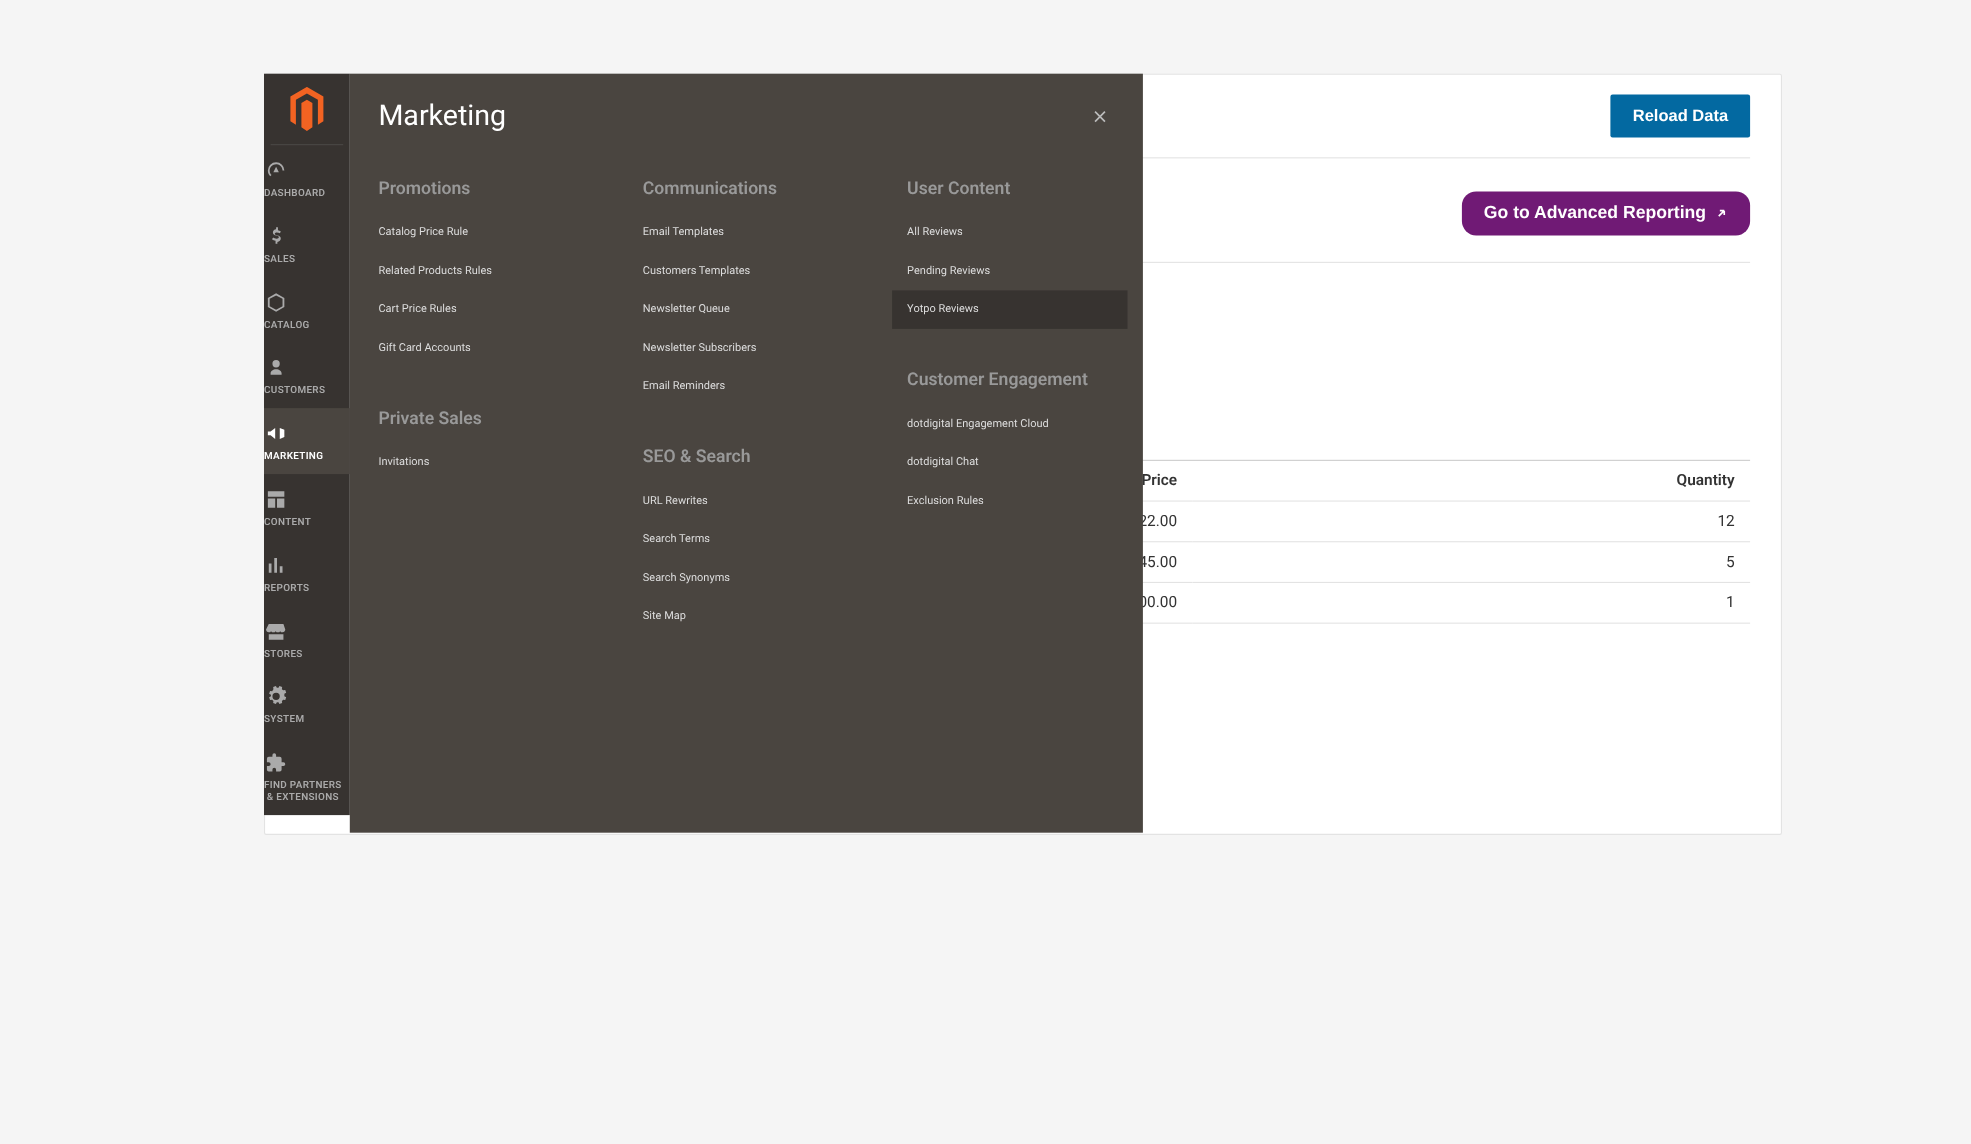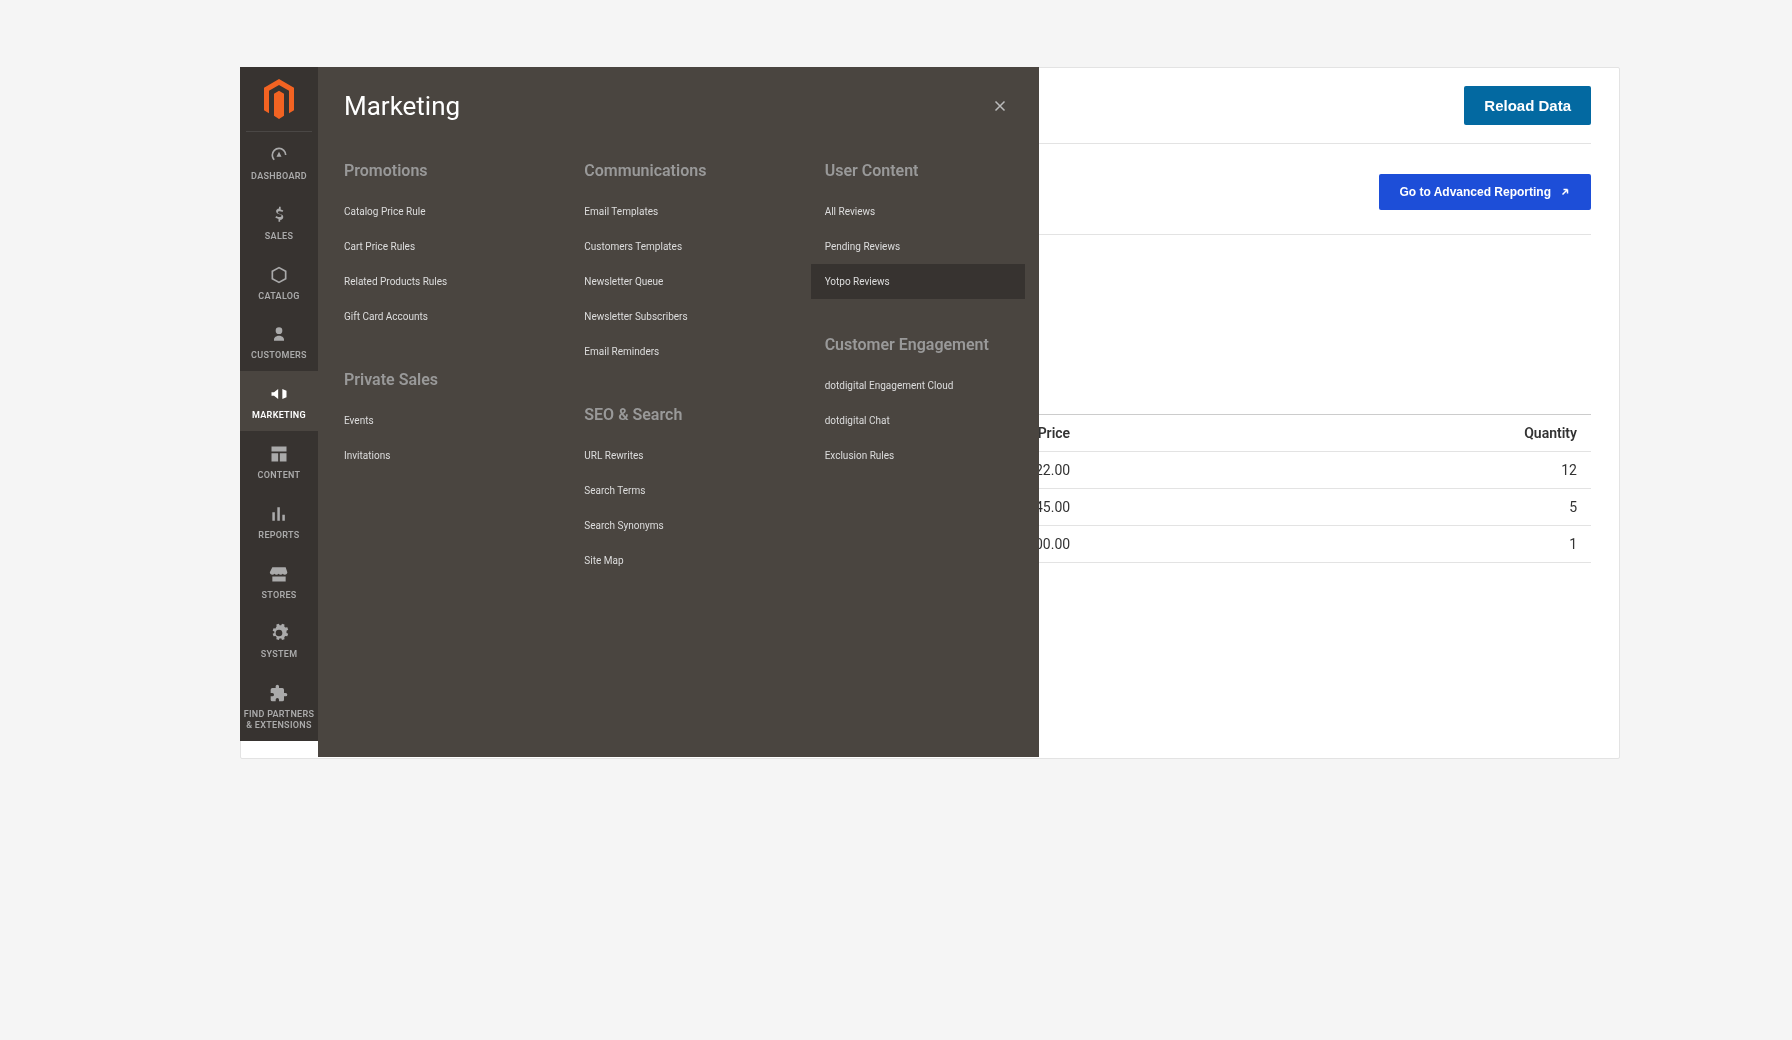--- a/index.html
+++ b/index.html
@@ -2,40 +2,40 @@
 <html><head>
 <meta charset="utf-8">
 <style>
 * { box-sizing: border-box; margin: 0; padding: 0; }
 body { font-family: -apple-system, BlinkMacSystemFont, "Segoe UI", Roboto, Helvetica, Arial, sans-serif; background: #f5f5f5; color: #333; }
 .page { width: 1448px; margin: 0 auto; position: relative; padding-top: 67px; }
 .card { background: #fff; border: 1px solid #e3e3e3; border-radius: 2px; margin-left: 68px; }
 .sidebar { position: absolute; top: 67px; left: 68px; width: 78px; background: #373330; z-index: 5; }
 .logo-cell { height: 65px; display:flex; align-items:center; justify-content:center; border-bottom:1px solid #4a4745; margin: 0 6px; }
 .logo-cell svg { width: 36px; height: 40px; }
-.nav-item { display:flex; flex-direction:column; align-items:center; justify-content:center; padding:12px 0 10px; cursor:pointer; color:#aaa; font-size:9px; letter-spacing:0.3px; font-weight:600; text-align:center; line-height:1.2; }
+.nav-item { display:flex; flex-direction:column; align-items:flex-start; justify-content:center; padding:12px 0 10px; cursor:pointer; color:#aaa; font-size:9px; letter-spacing:0.3px; font-weight:600; text-align:center; line-height:1.2; }
 .nav-item.active { background:#4a4540; color:#fff; }
 .nav-item .ico { width:22px; height:22px; display:flex; align-items:center; justify-content:center; margin-bottom:5px; }
 .flyout { position:absolute; top:67px; left:146px; width:721px; height:690px; background:#4a4540; z-index:4; padding: 24px 0 0 0; }
 .flyout-header { display:flex; align-items:center; padding: 0 26px 18px 26px; }
 .flyout-title { color:#fff; font-size:26px; font-weight:400; flex:1; }
 .flyout-close { width:26px; height:26px; display:flex; align-items:center; justify-content:center; color:#bbb; cursor:pointer; }
 .flyout-cols { display:flex; padding: 14px 0 0 0; }
 .flyout-col { flex:1; padding: 0 14px 0 26px; }
 .flyout-group-title { color:#999; font-size:16px; font-weight:600; padding: 8px 0 14px 0; }
 .flyout-item { color:#ddd; font-size:10px; padding: 12px 14px; margin-left:-14px; cursor:pointer; border-radius:0; }
 .flyout-item.hover { background:#373330; }
 .flyout-group { margin-bottom: 28px; }
 .main { margin-left: 78px; padding: 18px 28px 28px 28px; position: relative; min-height: 690px; }
 .topbar { display:flex; align-items:center; justify-content:flex-end; padding: 0 0 18px 0; }
 .btn-orange { background:#0369a1; color:#fff; border:none; padding:11px 20px; font-size:15px; font-weight:600; border-radius:2px; cursor:pointer; }
 .divider { border-top:1px solid #e3e3e3; margin: 0 0 18px 0; }
 .ad-reporting { display:flex; align-items:center; gap:16px; padding: 12px 0 24px; }
 .ad-text { color:#666; font-size:14px; flex:1; }
-.btn-blue { background:#1d4ed8; color:#fff; border:none; padding:11px 20px; font-size:12px; font-weight:600; border-radius:2px; cursor:pointer; display:inline-flex; align-items:center; gap:8px; }
+.btn-blue { background:#701a75; color:#fff; border:none; padding:11px 20px; font-size:16px; font-weight:600; border-radius:13px; cursor:pointer; display:inline-flex; align-items:center; gap:8px; }
 .metrics { display:flex; gap:120px; padding: 28px 0 10px 0; }
 .metric-label { font-size:14px; color:#333; font-weight:600; margin-bottom:4px; }
 .metric-value { font-size:26px; font-weight:700; }
 .tabs { display:flex; padding: 36px 0 0 0; }
 .tab { border:1px solid #ccc; padding:10px 18px; font-size:14px; color:#555; background:#f1f1f1; cursor:pointer; margin-right:4px; }
 .tab.content-tab { border-bottom:1px solid #ccc; }
 .table-wrap { border-top:1px solid #ccc; margin-top:-1px; }
 table { width:100%; border-collapse:collapse; }
 th, td { padding:10px 14px; font-size:14px; border-bottom:1px solid #e3e3e3; }
 th { text-align:right; color:#333; font-weight:600; }
@@ -207,27 +207,26 @@
         <svg width="18" height="18" viewBox="0 0 24 24" fill="none" stroke="currentColor" stroke-width="2">
             <path d="M6 6l12 12M6 18L18 6"></path>
           </svg>
       </div>
     </div>
     <div class="flyout-cols" id="flyout-cols">
         <div class="flyout-col">
           <div class="flyout-group">
             <div class="flyout-group-title">Promotions</div>
             <div class="flyout-item">Catalog Price Rule</div>
+            <div class="flyout-item">Related Products Rules</div>
             <div class="flyout-item">Cart Price Rules</div>
-            <div class="flyout-item">Related Products Rules</div>
             <div class="flyout-item">Gift Card Accounts</div>
           </div>
           <div class="flyout-group">
             <div class="flyout-group-title">Private Sales</div>
-            <div class="flyout-item">Events</div>
             <div class="flyout-item">Invitations</div>
           </div>
         </div>
         <div class="flyout-col">
           <div class="flyout-group">
             <div class="flyout-group-title">Communications</div>
             <div class="flyout-item">Email Templates</div>
             <div class="flyout-item">Customers Templates</div>
             <div class="flyout-item">Newsletter Queue</div>
             <div class="flyout-item">Newsletter Subscribers</div>

